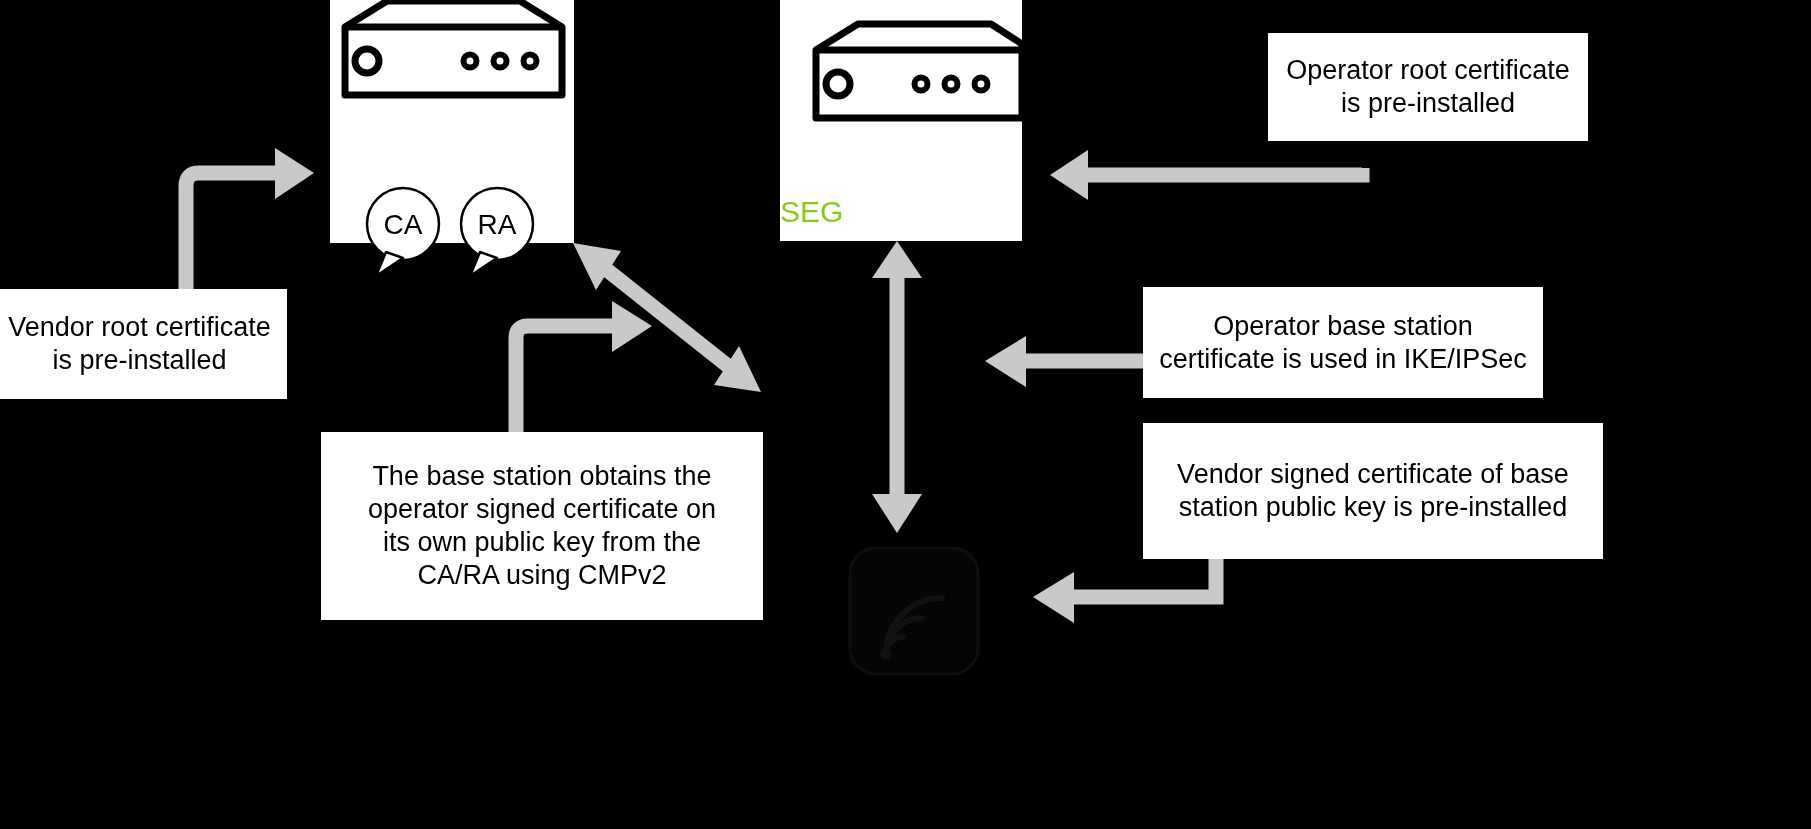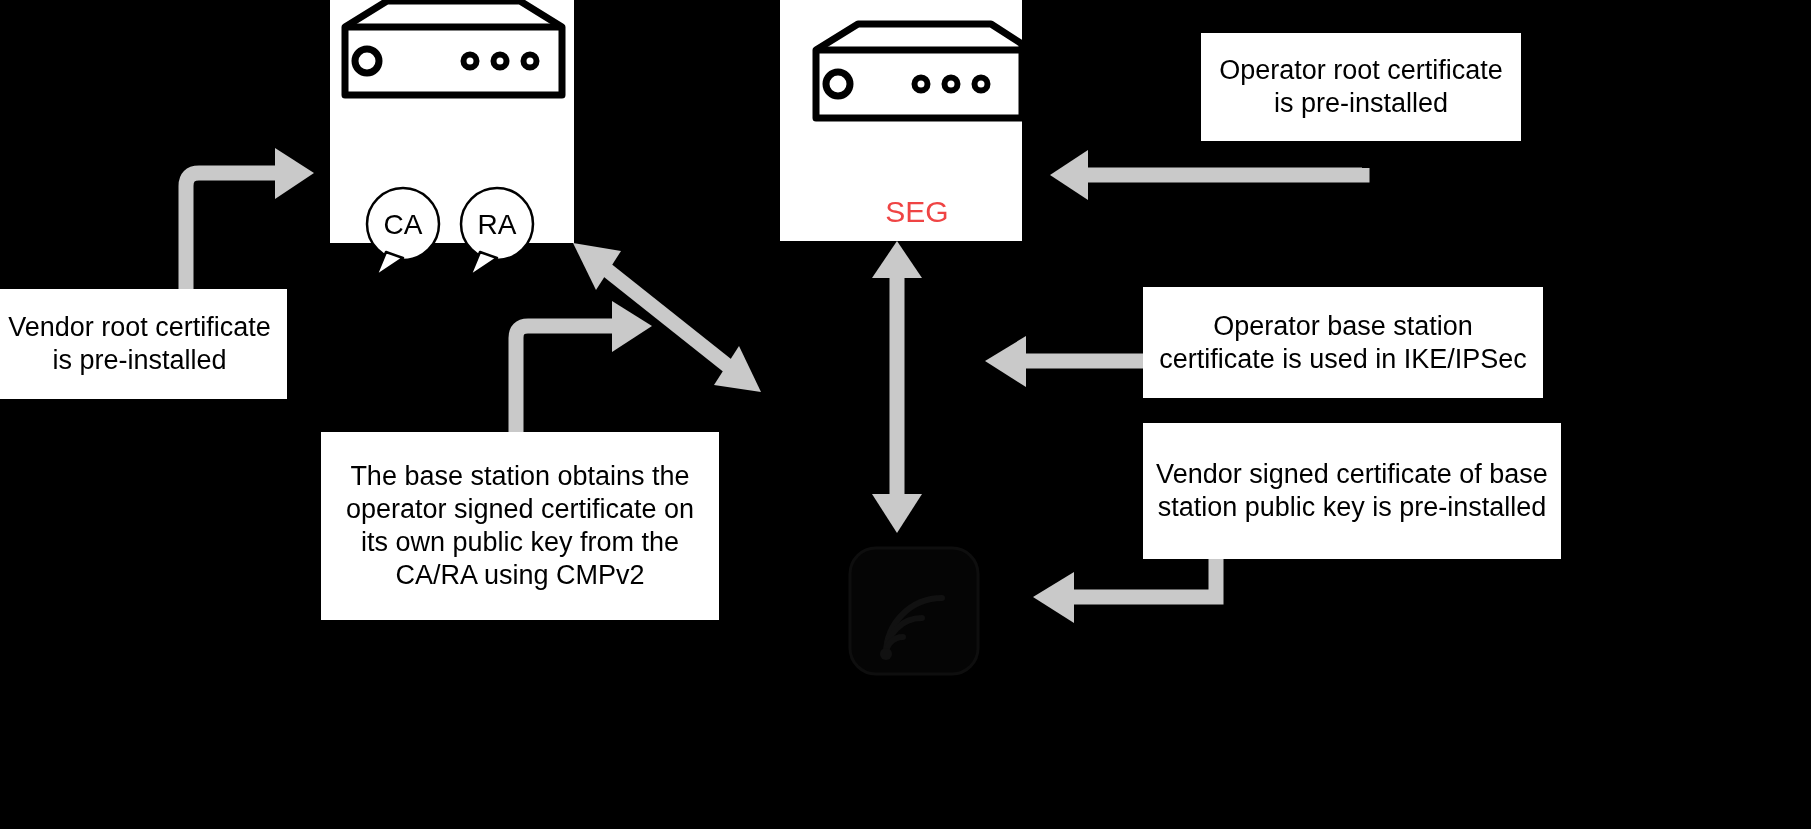--- a/index.html
+++ b/index.html
@@ -33,24 +33,22 @@
   }
   
   .node-card{
     position:absolute;
     background:#ffffff;
     box-sizing:border-box;
   }
   .node-label{
     position:absolute;
     width:100%;
-    text-align:center;
-    color:#ef4444;
+    color:#84cc16;
     font-size:30px;
-    margin-left:16px;
   }
   svg{display:block;overflow:visible;}
   .svg-layer{position:absolute;left:0;top:0;width:1811px;height:829px;pointer-events:none;}
 </style>
 </head>
 <body>
 
 <div id="stage">
 
   <svg class="svg-layer" viewBox="0 0 1811 829" width="1811" height="829">
@@ -145,35 +143,35 @@
       <path d="M38,108 a17,17 0 0 1 17,-17"></path>
     </g>
     <circle cx="38" cy="108" r="6" fill="#111111"></circle>
   </svg>
 
   <div class="card" style="left:-8px;top:289px;width:295px;height:110px;font-size:27px;">
     <span class="txt">Vendor root certificate
 is pre-installed</span>
   </div>
 
-  <div class="card" style="left:1201px;top:33px;width:320px;height:108px;font-size:27px;">
+  <div class="card" style="left:1268px;top:33px;width:320px;height:108px;font-size:27px;">
     <span class="txt">Operator root certificate
 is pre-installed</span>
   </div>
 
   <div class="card" style="left:1143px;top:287px;width:400px;height:111px;font-size:27px;">
     <span class="txt">Operator base station
 certificate is used in IKE/IPSec</span>
   </div>
 
-  <div class="card" style="left:1143px;top:423px;width:418px;height:136px;font-size:27px;">
+  <div class="card" style="left:1143px;top:423px;width:460px;height:136px;font-size:27px;">
     <span class="txt">Vendor signed certificate of base
 station public key is pre-installed</span>
   </div>
 
-  <div class="card" style="left:321px;top:432px;width:398px;height:188px;font-size:27px;">
+  <div class="card" style="left:321px;top:432px;width:442px;height:188px;font-size:27px;">
     <span class="txt">The base station obtains the
 operator signed certificate on
 its own public key from the
 CA/RA using CMPv2</span>
   </div>
 
 </div>
 
 </body></html>

